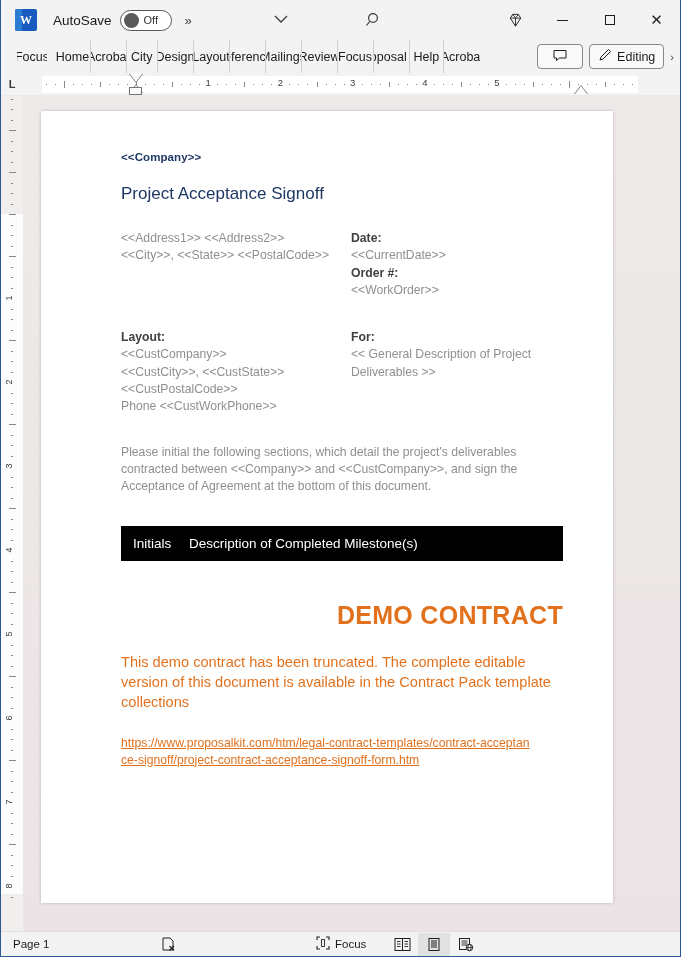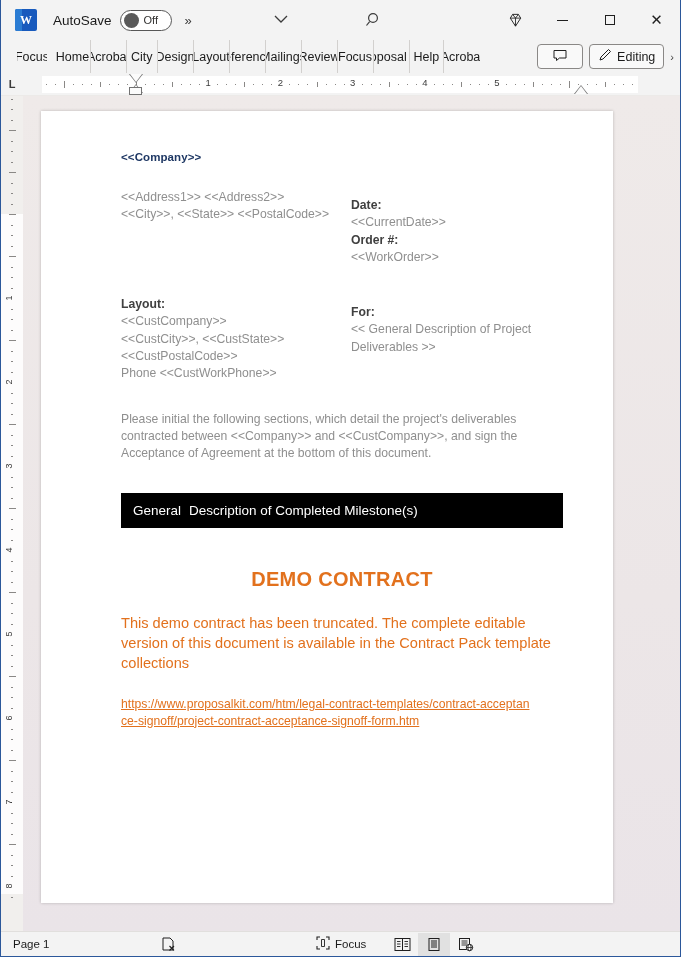--- a/index.html
+++ b/index.html
@@ -228,21 +228,21 @@
     letter-spacing: 0.1px;
   }
   .f-title {
     font-size: 17px; color: #1f3864; margin-top: 21px;
     font-family: "Liberation Sans", sans-serif;
   }
   .twocol {
     display: flex; margin-top: 26px;
   }
   .col-l { width: 230px; }
-  .col-r { width: 230px; margin-top: 8px; }
+  .col-r { width: 230px; }
   .gray {
     font-size: 12.2px; color: #8f8f8f; line-height: 17.3px;
     font-family: "Liberation Sans", sans-serif;
   }
   .darkb {
     font-size: 12.2px; color: #404040; font-weight: bold; line-height: 17.3px;
     font-family: "Liberation Sans", sans-serif;
   }
   .para {
     margin-top: 28px; width: 432px;
@@ -250,22 +250,22 @@
     font-family: "Liberation Sans", sans-serif;
   }
   .blackbar {
     margin-top: 30px; width: 442px; height: 35px;
     background: #000000; display: flex; align-items: center;
     color: #ffffff; font-size: 13.5px;
   }
   .blackbar .c1 { padding-left: 12px; width: 68px; }
   .blackbar .c2 { padding-left: 0; }
   .demo-title {
-    margin-top: 40px; width: 442px; text-align: center;
-    color: #e2711d; font-size: 20px; font-weight: bold;
+    margin-top: 40px; width: 442px; text-align: right;
+    color: #e2711d; font-size: 25px; font-weight: bold;
     letter-spacing: 0.3px;
   }
   .demo-body {
     margin-top: 22px; width: 430px;
     color: #e2711d; font-size: 14.6px; line-height: 20.2px;
   }
   .demo-link {
     margin-top: 23px; width: 410px;
     color: #e2711d; font-size: 12.2px; line-height: 16.5px;
     text-decoration: underline; word-break: break-all; cursor: pointer;
@@ -539,20 +539,21 @@
           <div class="vnum" style="top: 785px;">8</div>
           <div class="vtick minor" style="top: 800.5px;"></div>
         </div>
     </div>
 
     <div class="canvas">
       <div class="page">
         <div class="doc">
 
           <div class="f-company">&lt;&lt;Company&gt;&gt;</div>
+          <div class="f-title">Project Acceptance Signoff</div>
 
           <div class="twocol">
             <div class="col-l">
               <div class="gray">&lt;&lt;Address1&gt;&gt; &lt;&lt;Address2&gt;&gt;</div>
               <div class="gray">&lt;&lt;City&gt;&gt;, &lt;&lt;State&gt;&gt; &lt;&lt;PostalCode&gt;&gt;</div>
             </div>
             <div class="col-r">
               <div class="darkb">Date:</div>
               <div class="gray">&lt;&lt;CurrentDate&gt;&gt;</div>
               <div class="darkb">Order #:</div>
@@ -571,21 +572,21 @@
             <div class="col-r">
               <div class="darkb">For:</div>
               <div class="gray">&lt;&lt; General Description of Project</div>
               <div class="gray">Deliverables &gt;&gt;</div>
             </div>
           </div>
 
           <div class="para">Please initial the following sections, which detail the project's deliverables contracted between &lt;&lt;Company&gt;&gt; and &lt;&lt;CustCompany&gt;&gt;, and sign the Acceptance of Agreement at the bottom of this document.</div>
 
           <div class="blackbar">
-            <div class="c1">General</div>
+            <div class="c1">Initials</div>
             <div class="c2">Description of Completed Milestone(s)</div>
           </div>
 
           <div class="demo-title">DEMO CONTRACT</div>
           <div class="demo-body">This demo contract has been truncated. The complete editable version of this document is available in the Contract Pack template collections</div>
           <div class="demo-link">https://www.proposalkit.com/htm/legal-contract-templates/contract-acceptance-signoff/project-contract-acceptance-signoff-form.htm</div>
 
         </div>
       </div>
     </div>

